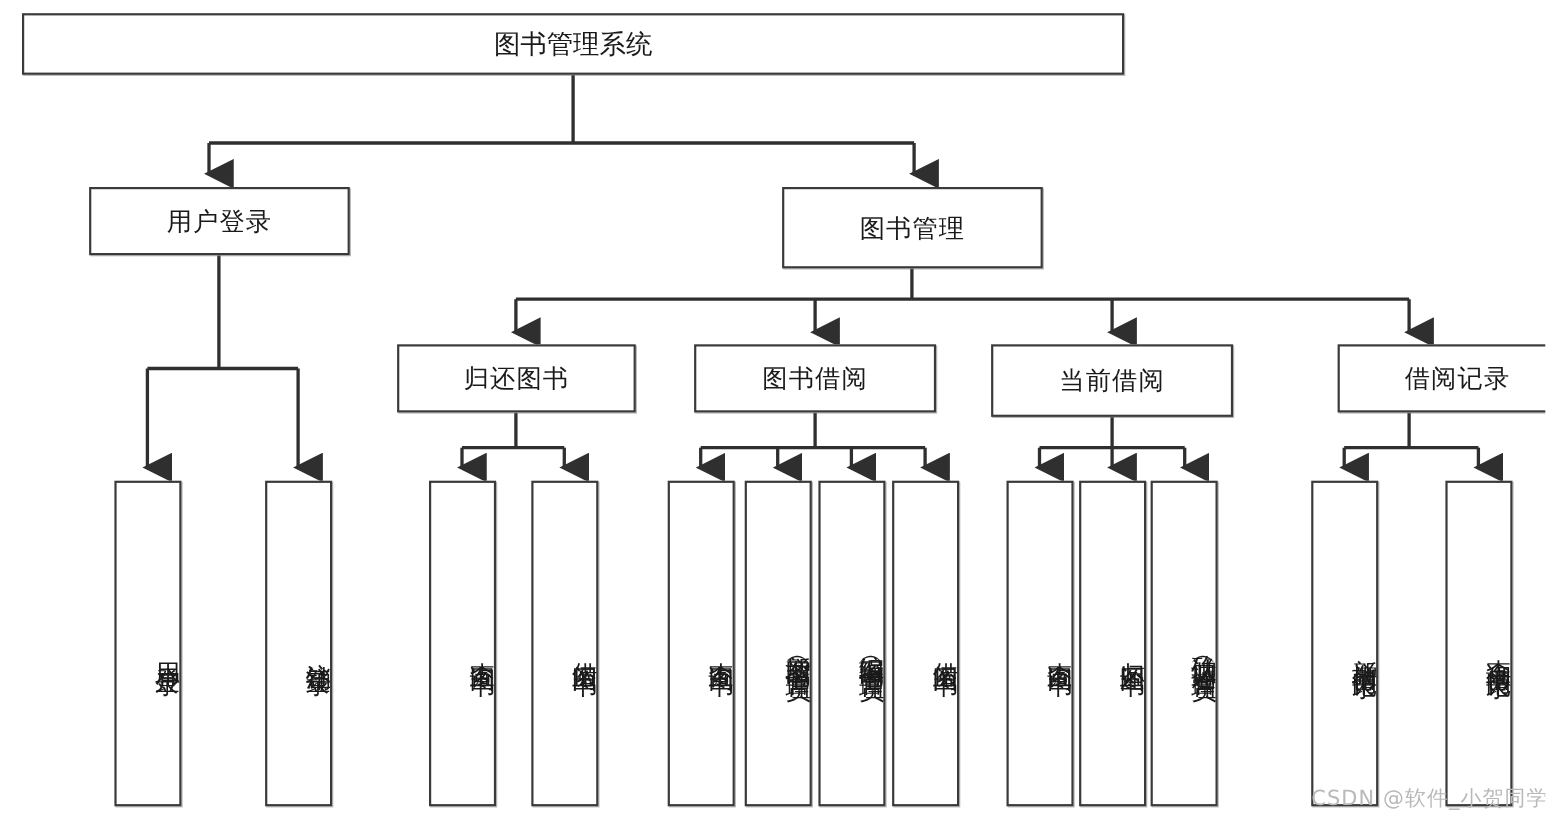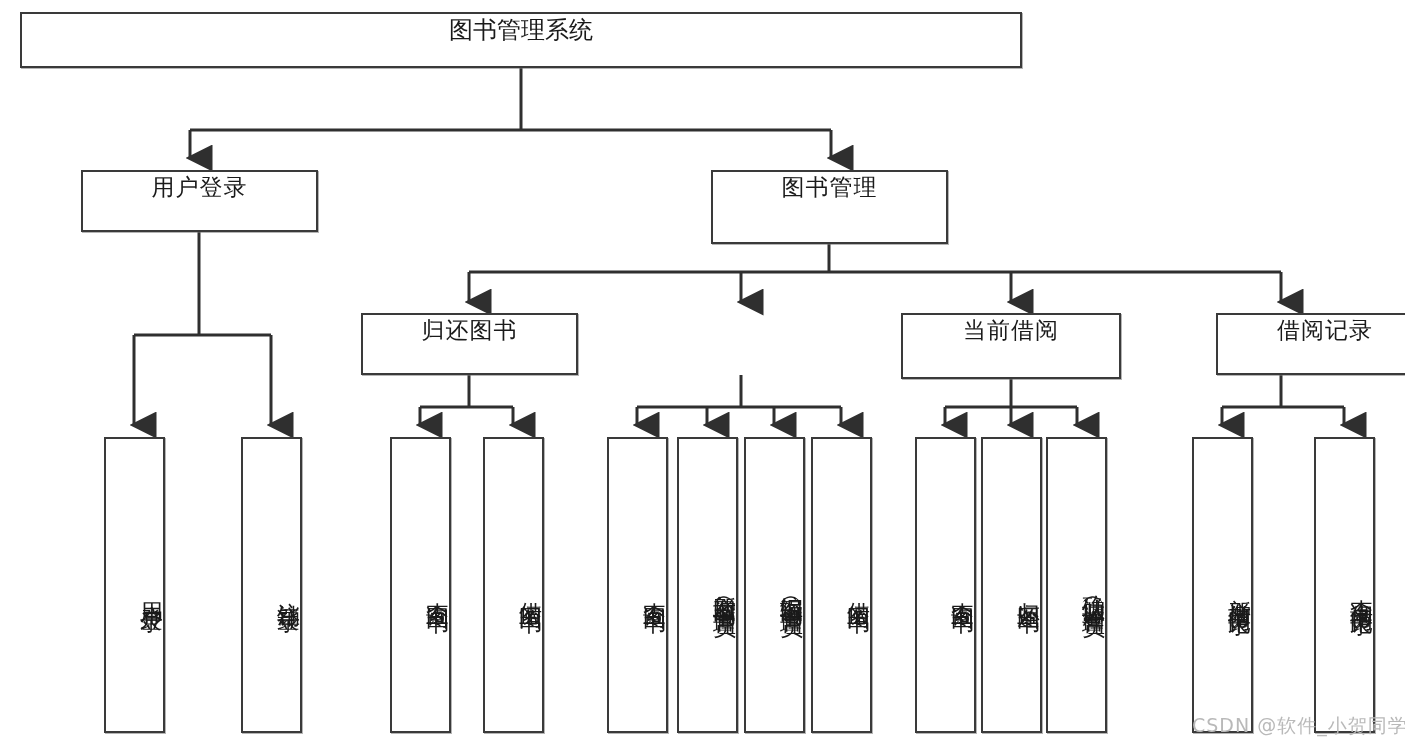--- a/index.html
+++ b/index.html
@@ -24,20 +24,21 @@
     width: 1405px;
     height: 747px;
     pointer-events: none;
   }
   .node {
     position: absolute;
     box-sizing: border-box;
     background: #ffffff;
     border: 2px solid #3a3a3a;
     display: flex;
+    align-items: center;
     justify-content: center;
     color: #1a1a1a;
     box-shadow: 1px 1px 0 rgba(120,120,120,0.55);
   }
   .node.h {
     font-size: 23px;
     letter-spacing: 1px;
   }
   .node.root {
     font-size: 24px;
@@ -127,20 +128,23 @@
   <div class="node h" style="left:81px; top:170px; width:237px; height:62px;">
     <span>用户登录</span>
   </div>
   <div class="node h" style="left:711px; top:170px; width:237px; height:74px;">
     <span>图书管理</span>
   </div>
 
   <div class="node h" style="left:361px; top:313px; width:217px; height:62px;">
     <span>归还图书</span>
   </div>
+  <div class="node h" style="left:631px; top:313px; width:220px; height:62px;">
+    <span>图书借阅</span>
+  </div>
   <div class="node h" style="left:901px; top:313px; width:220px; height:66px;">
     <span>当前借阅</span>
   </div>
   <div class="node h" style="left:1216px; top:313px; width:218px; height:62px;">
     <span>借阅记录</span>
   </div>
 
   <div class="node v" style="left:104px; top:437px; width:61px; height:296px;">
     <span class="vlabel">用户登录</span>
   </div>

